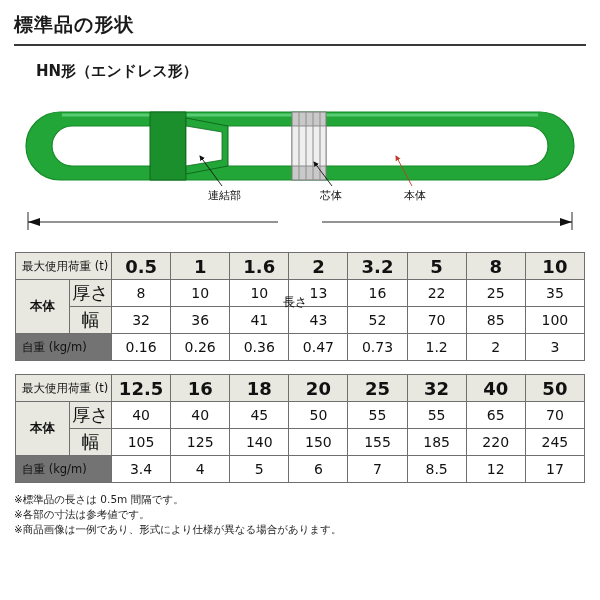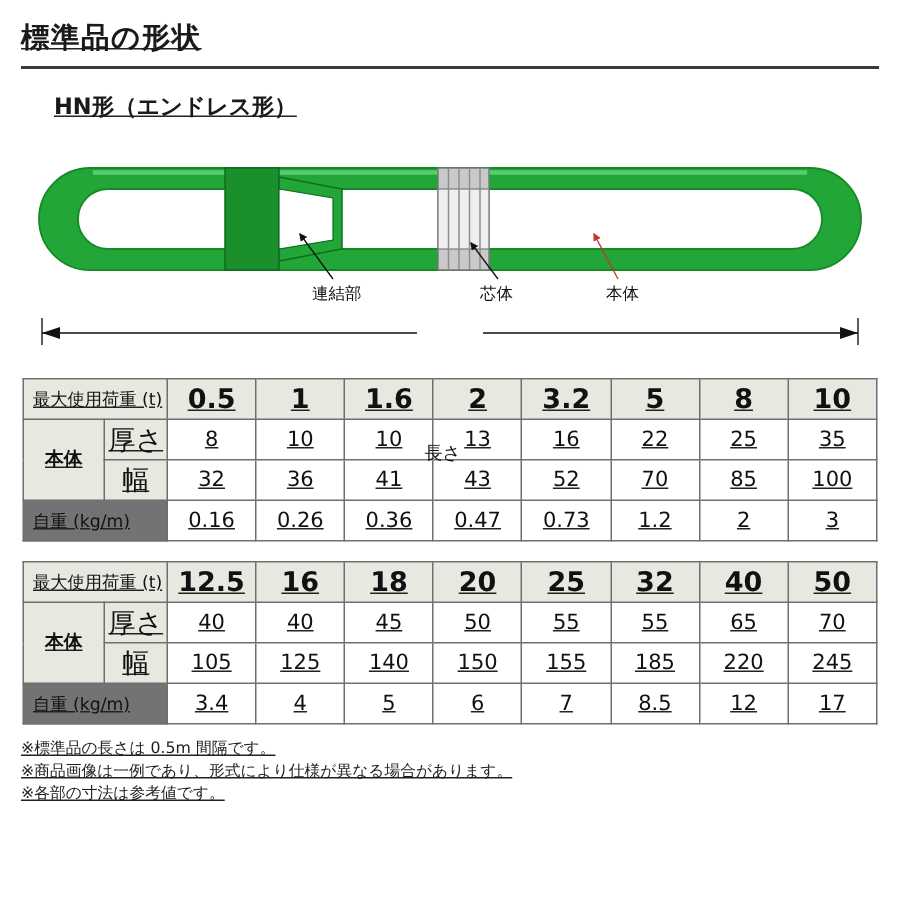--- a/index.html
+++ b/index.html
@@ -12,21 +12,20 @@
     background: #ffffff;
     font-family: "DejaVu Sans", "Liberation Sans", sans-serif;
     color: #222222;
     overflow: hidden;
   }
   .page {
     position: relative;
     width: 600px;
     height: 516px;
     box-sizing: border-box;
-    text-decoration: underline;
   }
 
   
   .title-block {
     padding: 12px 14px 4px 14px;
   }
   .main-title {
     font-size: 19px;
     font-weight: bold;
     letter-spacing: 1px;
@@ -331,17 +330,17 @@
         <td class="num">7</td>
         <td class="num">8.5</td>
         <td class="num">12</td>
         <td class="num">17</td>
       </tr>
     </tbody>
   </table>
 
   <div class="notes">
     <div>※標準品の長さは 0.5m 間隔です。</div>
+    <div>※各部の寸法は参考値です。</div>
     <div>※商品画像は一例であり、形式により仕様が異なる場合があります。</div>
-    <div>※各部の寸法は参考値です。</div>
   </div>
 
 </div>
 
 </body></html>

